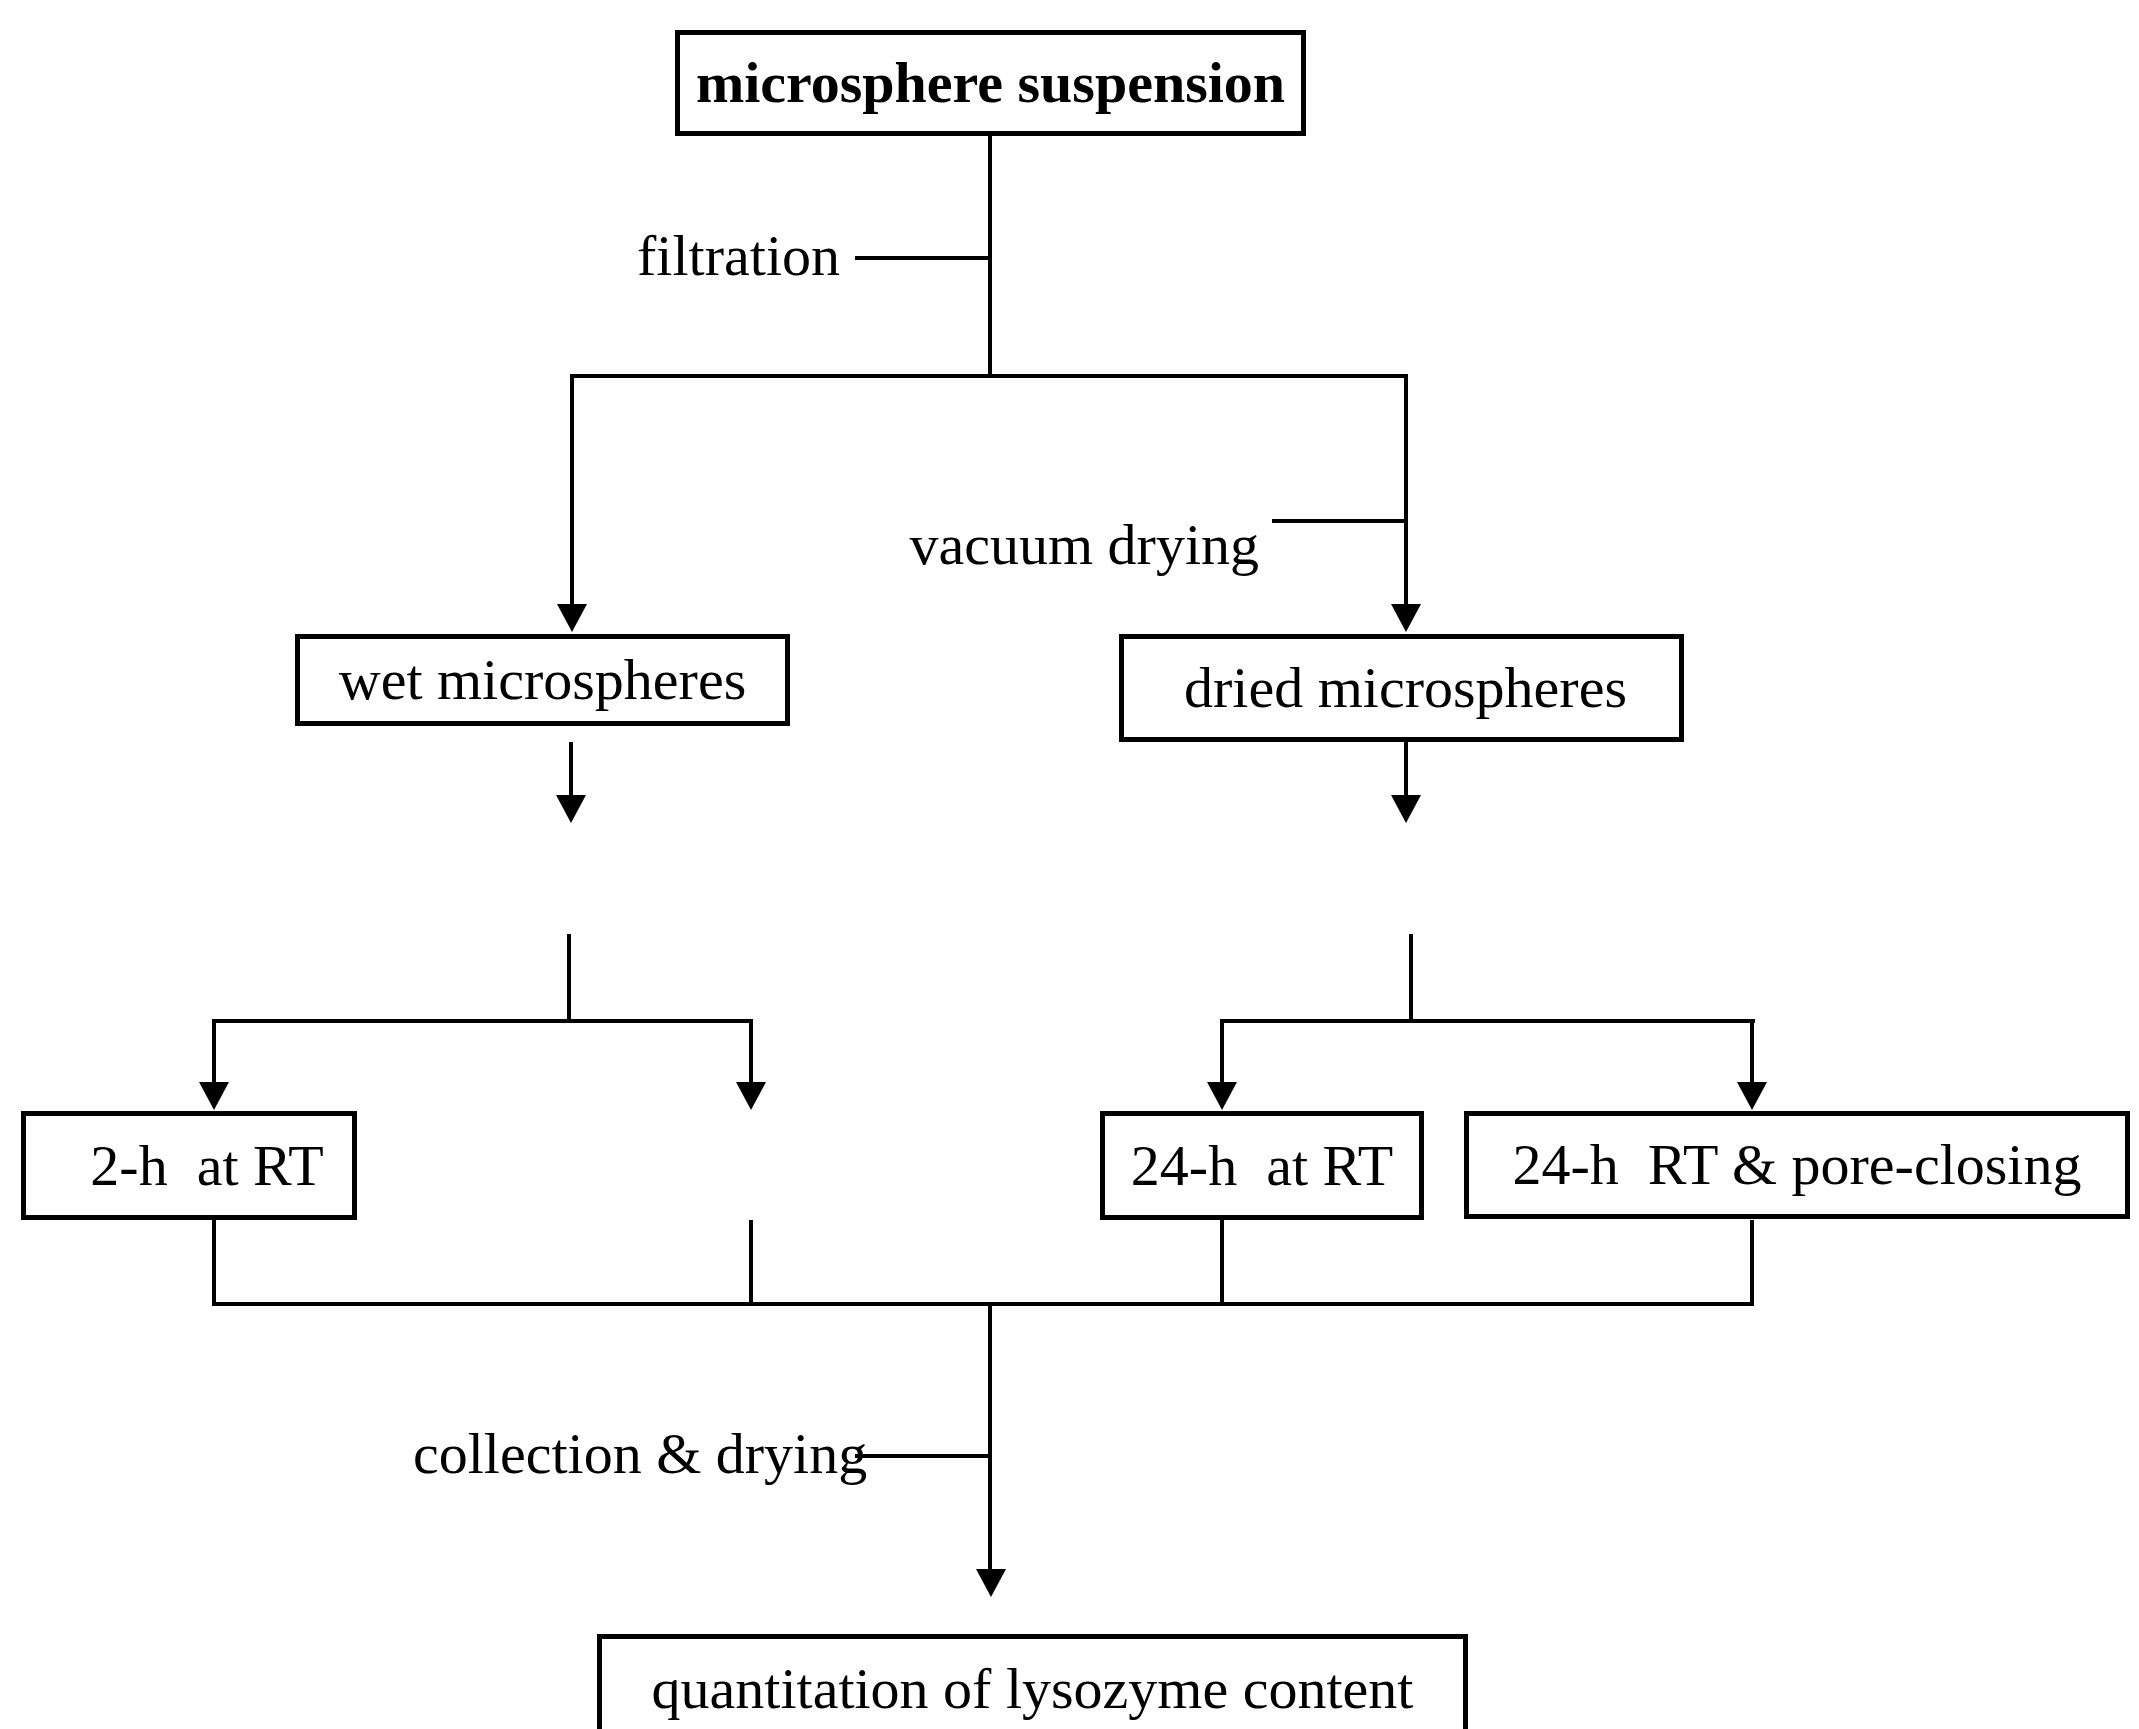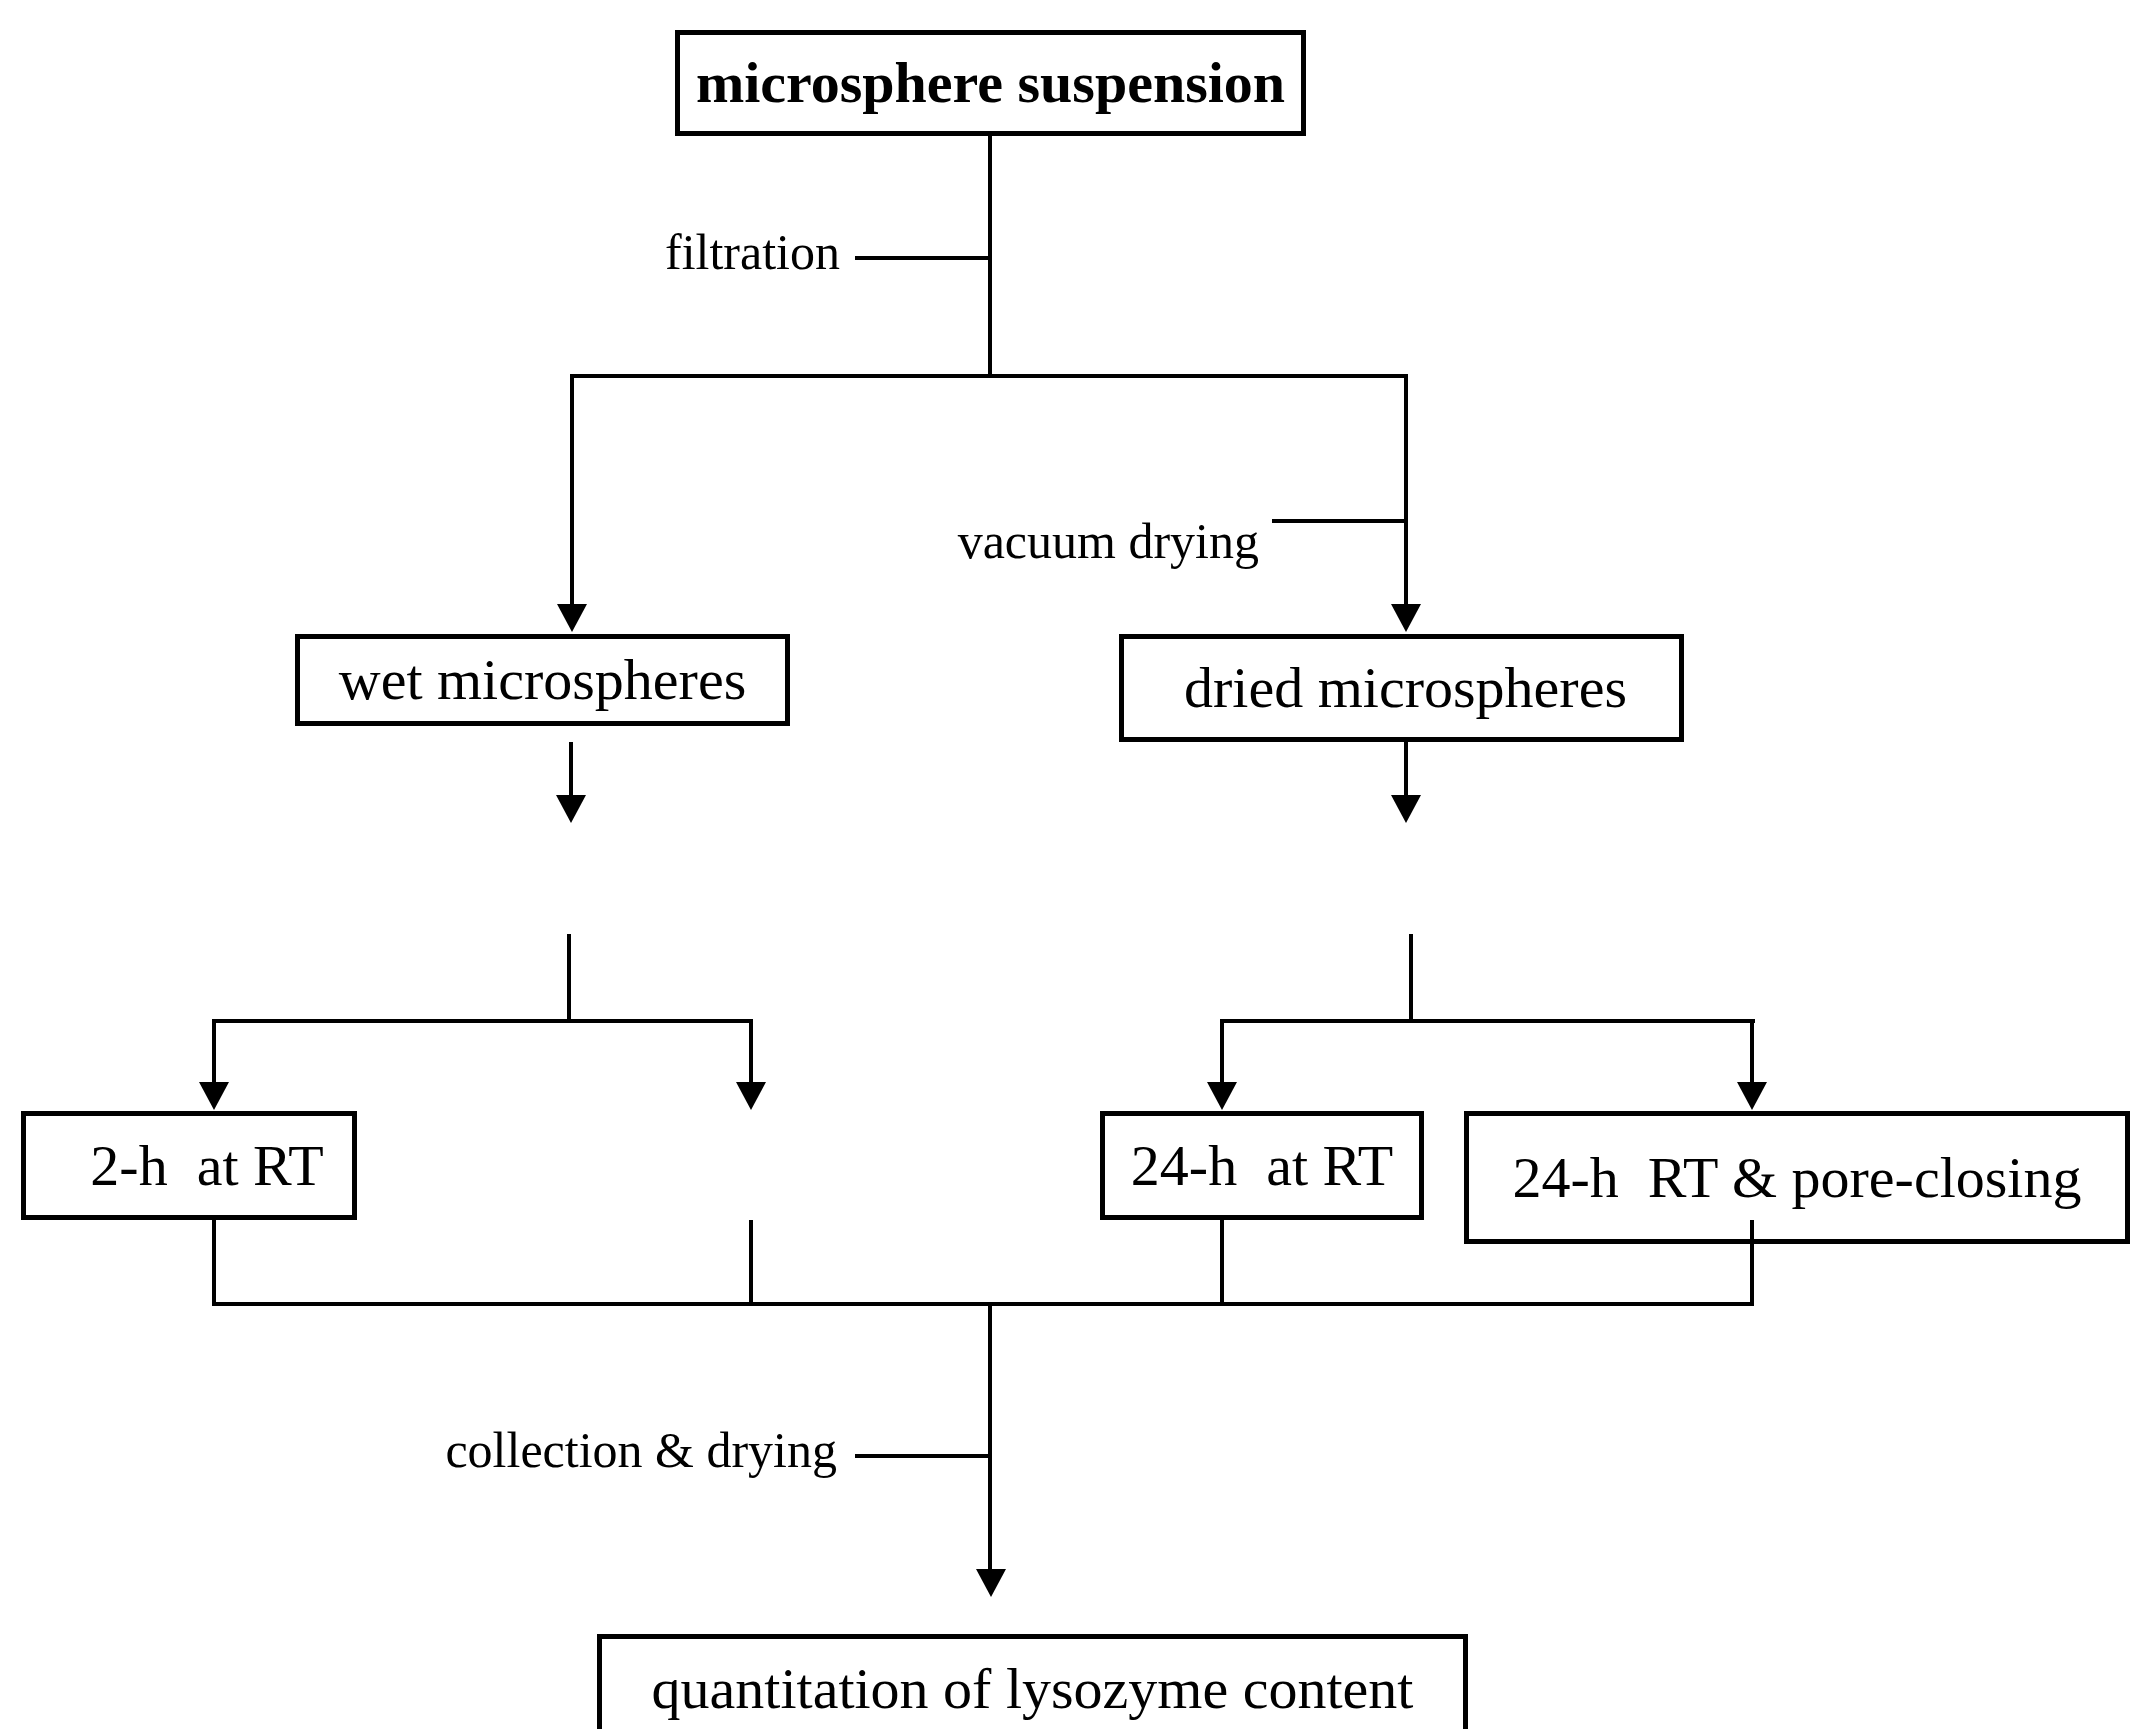--- a/index.html
+++ b/index.html
@@ -26,21 +26,21 @@
     justify-content: center;
   }
   .node span {
     font-size: 58px;
     white-space: pre;
     line-height: 1;
     text-align: center;
   }
   .flabel {
     position: absolute;
-    font-size: 50px;
+    font-size: 58px;
     white-space: pre;
     line-height: 1;
     text-align: right;
   }
   .h {
     position: absolute;
     background: #000000;
     height: 3.5px;
   }
   .v {
@@ -77,21 +77,21 @@
 
   <div class="node" style="left:21px; top:1111px; width:336px; height:109px;padding-left:36px;">
     <span>2-h  at RT</span>
   </div>
 
 
   <div class="node" style="left:1100px; top:1111px; width:324px; height:109px;">
     <span>24-h  at RT</span>
   </div>
 
-  <div class="node" style="left:1464px; top:1111px; width:666px; height:133px;">
+  <div class="node" style="left:1464px; top:1111px; width:666px; height:108px;">
     <span>24-h  RT &amp; pore-closing</span>
   </div>
 
   <div class="node" style="left:597px; top:1634px; width:871px; height:110px;">
     <span>quantitation of lysozyme content</span>
   </div>
 
   <div class="flabel" style="left:487px; top:227px; width:353px;">filtration</div>
 
   <div class="flabel" style="left:835px; top:492px; width:424px;margin-top:24px;">vacuum drying</div>

